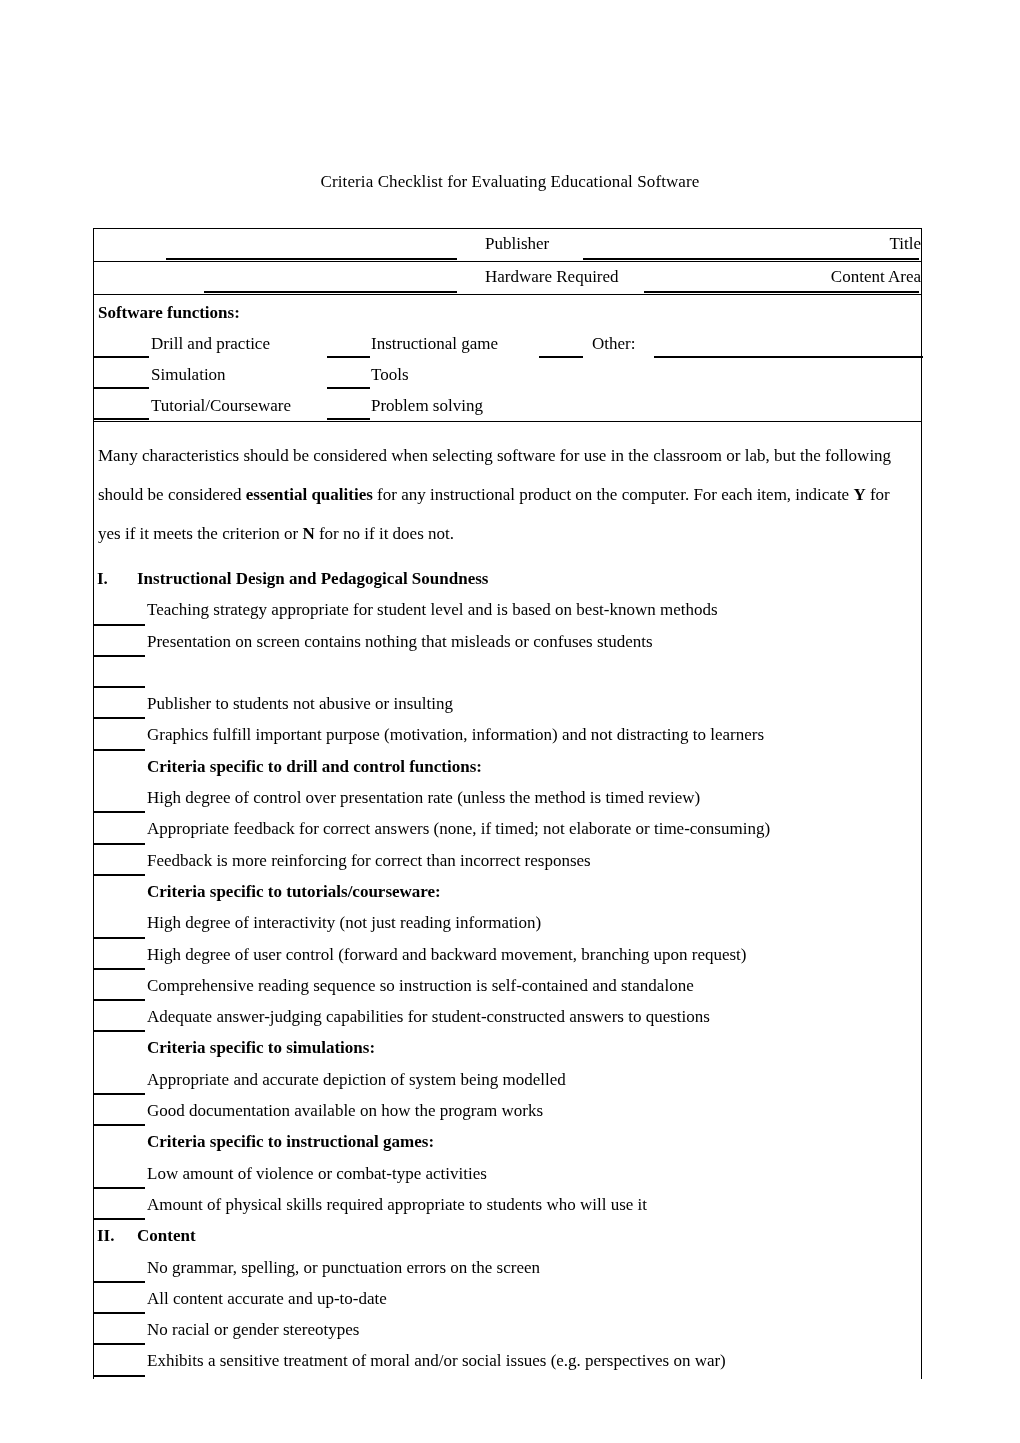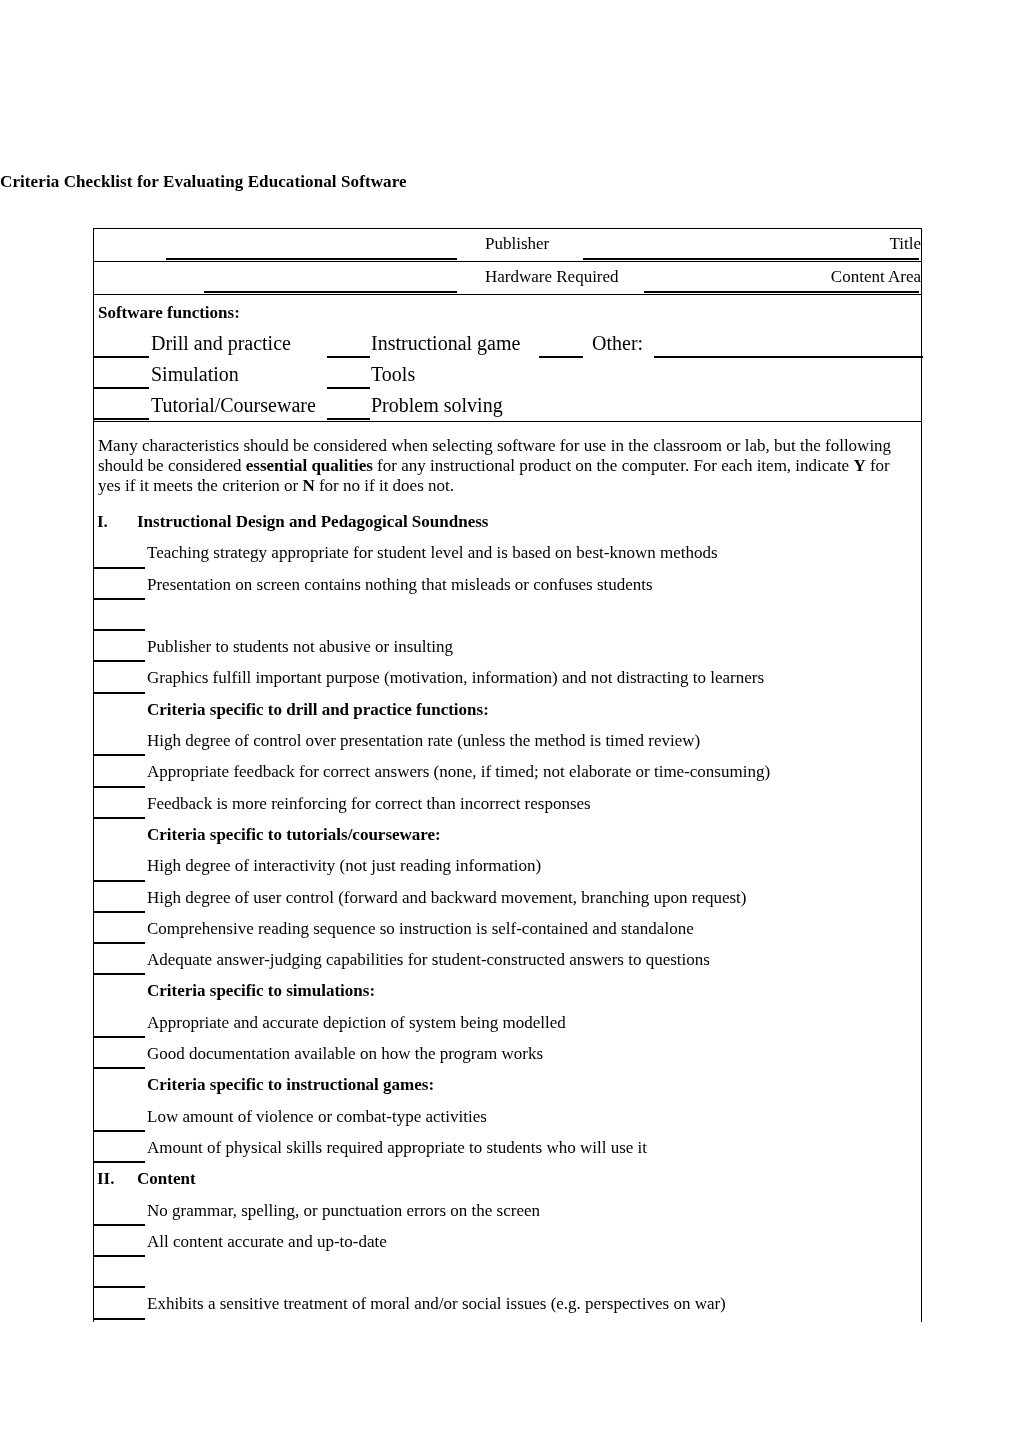--- a/index.html
+++ b/index.html
@@ -23,22 +23,23 @@
     width: 1020px;
     height: 1443px;
   }
 
   
   .doc-title {
     position: absolute;
     top: 172px;
     left: 0;
     width: 1020px;
-    font-size: 17px;
-    font-weight: bold;
+    text-align: center;
+    font-size: 17px;
+    font-weight: normal;
     letter-spacing: 0.1px;
   }
 
   
   .form-table {
     position: absolute;
     top: 228px;
     left: 93px;
     width: 829px;
     border-left: 1.3px solid #000;
@@ -91,40 +92,40 @@
   }
   .sw-title {
     font-size: 17px;
     font-weight: bold;
     line-height: 31px;
     padding-top: 2px;
   }
   .sw-line {
     position: relative;
     height: 31px;
-    font-size: 20px;
+    font-size: 17px;
     line-height: 31px;
     white-space: nowrap;
   }
   .sw-item {
     position: absolute;
     top: 0;
   }
   .sw-blank {
     position: absolute;
     bottom: 1px;
     border-bottom: 2.4px solid #000;
     height: 0;
   }
 
   
   .para-row {
     padding: 14px 10px 10px 4px;
     font-size: 17px;
-    line-height: 20px;
+    line-height: 39px;
     text-align: left;
   }
   .para-row b { font-weight: bold; }
 
   
   .list-block {
     position: relative;
     padding-bottom: 2px;
   }
   .ck-line {
@@ -255,21 +256,21 @@
       <div class="ck-line">
           <span class="ck-text">Publisher to students not abusive or insulting</span>
           <span class="ck-rule"></span>
         </div>
       <div class="ck-line">
           <span class="ck-text">Graphics fulfill important purpose (motivation, information) and not distracting to learners</span>
           <span class="ck-rule"></span>
         </div>
 
       <div class="sub-head">
-          <span class="txt">Criteria specific to drill and practice functions:</span>
+          <span class="txt">Criteria specific to drill and control functions:</span>
         </div>
 
       <div class="ck-line">
           <span class="ck-text">High degree of control over presentation rate (unless the method is timed review)</span>
           <span class="ck-rule"></span>
         </div>
       <div class="ck-line">
           <span class="ck-text">Appropriate feedback for correct answers (none, if timed; not elaborate or time-consuming)</span>
           <span class="ck-rule"></span>
         </div>
@@ -332,20 +333,21 @@
 
       <div class="ck-line">
           <span class="ck-text">No grammar, spelling, or punctuation errors on the screen</span>
           <span class="ck-rule"></span>
         </div>
       <div class="ck-line">
           <span class="ck-text">All content accurate and up-to-date</span>
           <span class="ck-rule"></span>
         </div>
       <div class="ck-line">
+          <span class="ck-text">No racial or gender stereotypes</span>
           <span class="ck-rule"></span>
         </div>
       <div class="ck-line">
           <span class="ck-text">Exhibits a sensitive treatment of moral and/or social issues (e.g. perspectives on war)</span>
           <span class="ck-rule"></span>
         </div>
 
     </div>
 
   </div>

